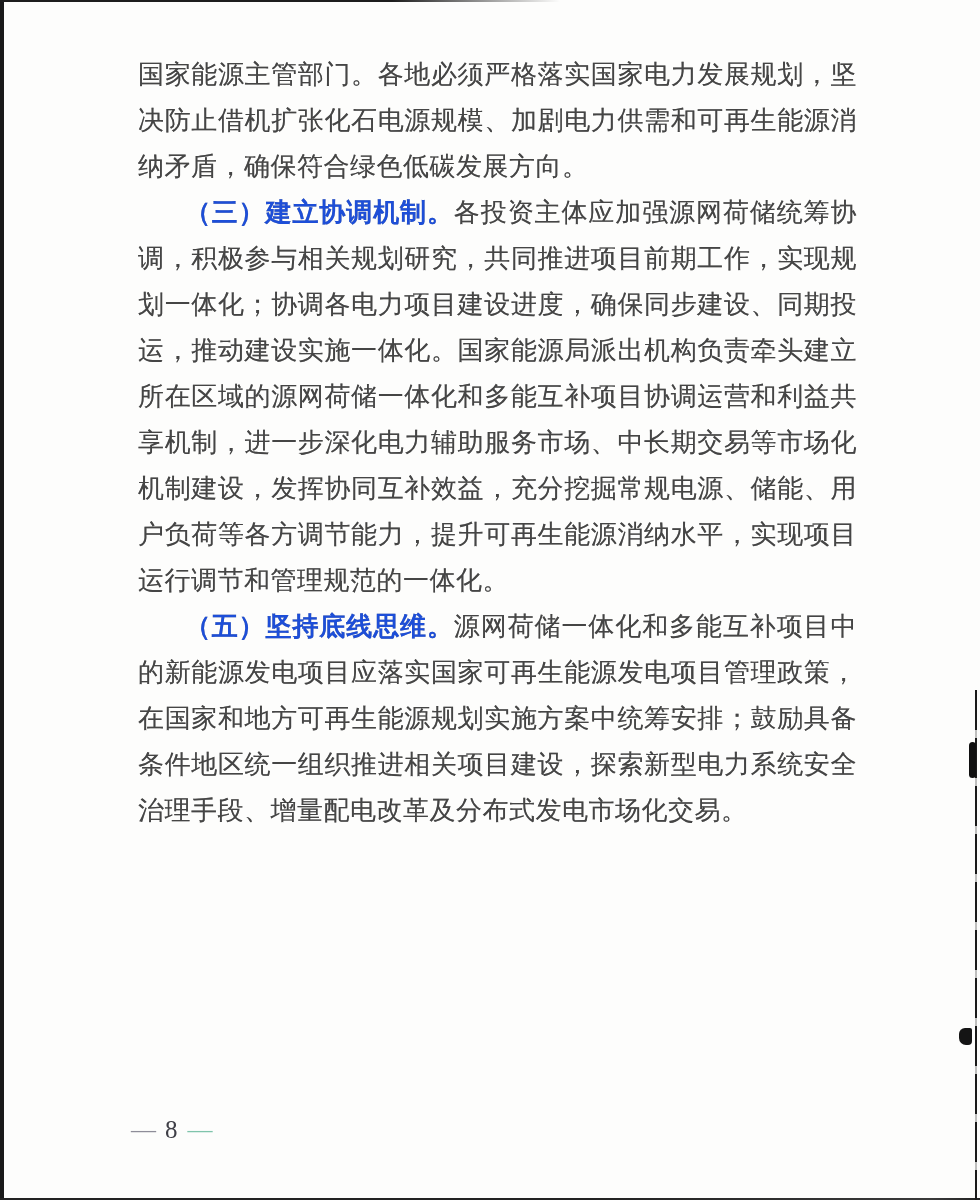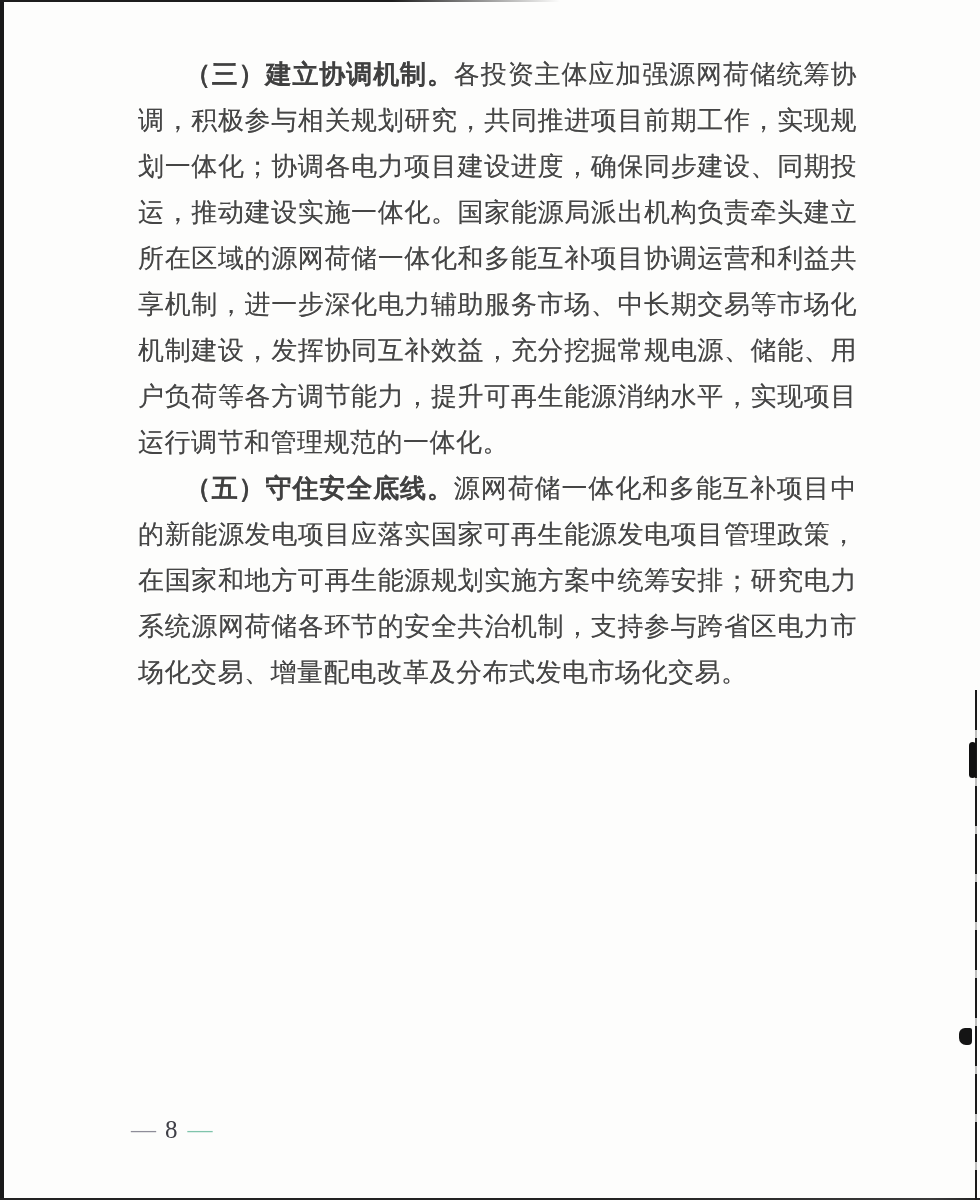--- a/index.html
+++ b/index.html
@@ -71,21 +71,21 @@
     margin: 0;
     text-align: justify;
     text-justify: inter-character;
     letter-spacing: 0.5px;
   }
   p.para.indent {
     text-indent: 1.8em;
   }
   .lead {
     font-weight: bold;
-    color: #404040;
+    color: #1d4ed8;
   }
   
   .page-number {
     position: absolute;
     left: 131px;
     top: 1112px;
     display: flex;
     align-items: center;
     gap: 9px;
     font-size: 25px;
@@ -102,25 +102,26 @@
 
   <div class="edge-left"></div>
   <div class="edge-top"></div>
   <div class="edge-bottom"></div>
   <div class="edge-right"></div>
   <div class="blob-1"></div>
   <div class="blob-2"></div>
 
   <div class="text-block">
 
+    <p class="para"><span>国家能源主管部门。各地必须严格落实国家电力发展规划，坚决防止借机扩张化石电源规模、加剧电力供需和可再生能源消纳矛盾，确保符合绿色低碳发展方向。</span></p>
 
     <p class="para indent"><span class="lead">（三）建立协调机制。</span><span>各投资主体应加强源网荷储统筹协调，积极参与相关规划研究，共同推进项目前期工作，实现规划一体化；协调各电力项目建设进度，确保同步建设、同期投运，推动建设实施一体化。国家能源局派出机构负责牵头建立所在区域的源网荷储一体化和多能互补项目协调运营和利益共享机制，进一步深化电力辅助服务市场、中长期交易等市场化机制建设，发挥协同互补效益，充分挖掘常规电源、储能、用户负荷等各方调节能力，提升可再生能源消纳水平，实现项目运行调节和管理规范的一体化。</span></p>
 
 
-    <p class="para indent"><span class="lead">（五）守住安全底线。</span><span>源网荷储一体化和多能互补项目中的新能源发电项目应落实国家可再生能源发电项目管理政策，在国家和地方可再生能源规划实施方案中统筹安排；研究电力系统源网荷储各环节的安全共治机制，支持参与跨省区电力市场化交易、增量配电改革及分布式发电市场化交易。</span></p>
+    <p class="para indent"><span class="lead">（五）坚持底线思维。</span><span>源网荷储一体化和多能互补项目中的新能源发电项目应落实国家可再生能源发电项目管理政策，在国家和地方可再生能源规划实施方案中统筹安排；鼓励具备条件地区统一组织推进相关项目建设，探索新型电力系统安全治理手段、增量配电改革及分布式发电市场化交易。</span></p>
 
   </div>
 
   <div class="page-number">
     <span class="dash-left">—</span>
     <span class="folio">8</span>
     <span class="dash-right">—</span>
   </div>
 
 </div>

